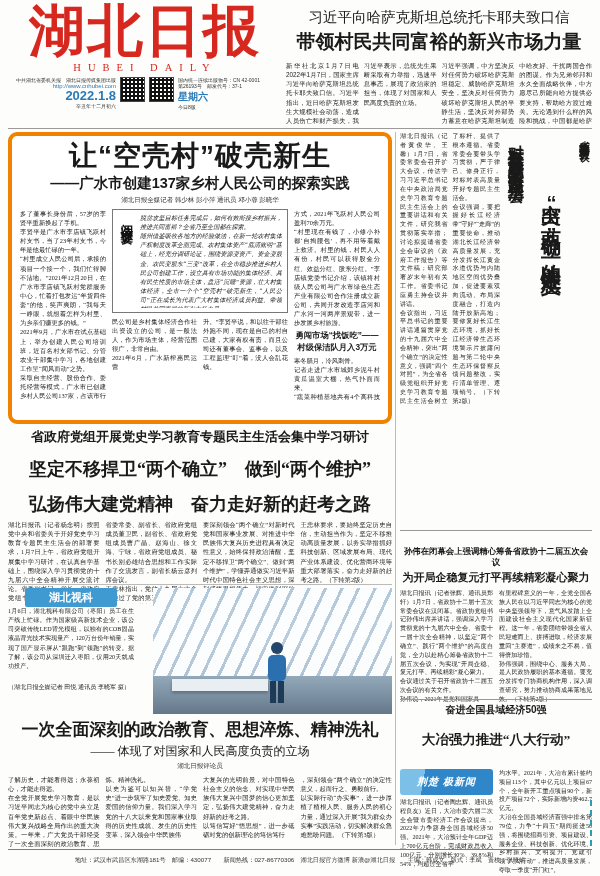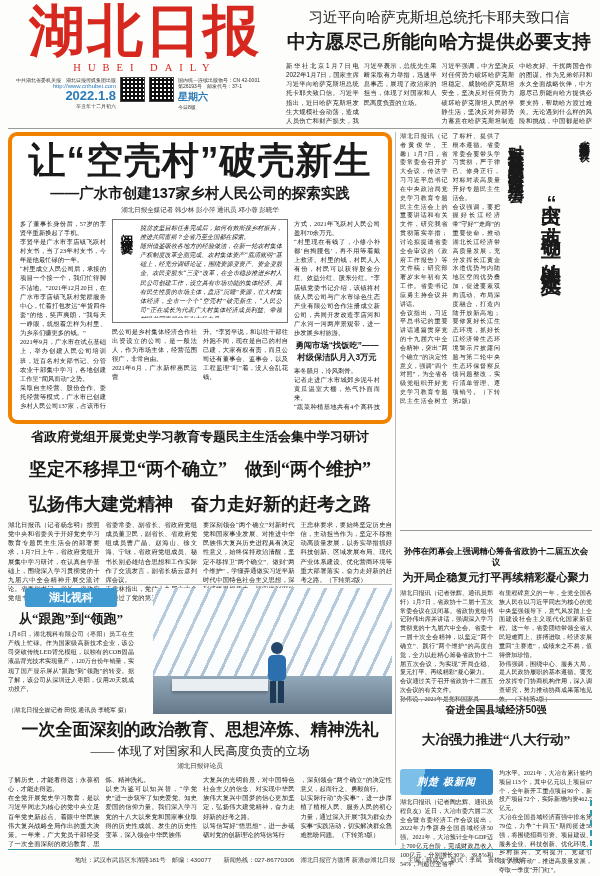--- a/index.html
+++ b/index.html
@@ -33,21 +33,21 @@
   #top-story{left:286px;top:8px;width:306px;height:118px;}
   .ts-kicker{font-size:14.5px;text-align:center;}
   .ts-head{font-size:19px;font-weight:900;text-align:center;margin-top:2px;}
   .ts-cols{display:flex;gap:5px;margin-top:6px;height:64px;overflow:hidden;}
   .ts-col{flex:1;}
   #header-rule{top:128px;left:8px;width:584px;border-top:1px solid #9a9a9a;}
 
   
   #lead{left:8px;top:132px;width:384px;height:292px;border:4px solid #f08200;border-radius:9px;
         box-sizing:border-box;padding:5px 8px;background:#fff;}
-  .lead-head{text-align:center;font-weight:900;font-size:37px;letter-spacing:1px;line-height:1.1;}
+  .lead-head{text-align:center;font-weight:900;font-size:28px;letter-spacing:1px;line-height:1.1;}
   .lead-sub{text-align:center;font-size:14.5px;font-weight:600;margin-top:2px;}
   .lead-byline{text-align:center;font-size:6.5px;color:#333;margin:3px 0 4px;}
   .lead-body{display:flex;gap:6px;height:192px;overflow:hidden;}
   .lcol{width:88px;overflow:hidden;}
   .lmid{width:180px;display:flex;flex-direction:column;}
   .digest{border:1px solid #777;padding:4px 5px;display:flex;gap:5px;height:104px;box-sizing:border-box;}
   .digest-label{writing-mode:vertical-rl;text-orientation:upright;font-weight:bold;font-size:12.5px;
                 letter-spacing:3px;color:#111;}
   .digest-text{flex:1;font-size:6.1px;font-style:italic;line-height:1.5;overflow:hidden;}
   .mid-cols{display:flex;gap:6px;flex:1;margin-top:4px;overflow:hidden;}
@@ -137,21 +137,21 @@
       <div class="issue">国内统一连续出版物号：CN 42-0001</div>
       <div class="issue">第26193号　邮发代号：37-1</div>
       <div class="weekday">星期六</div>
       <div class="pages">今日8版</div>
     </div>
   </div>
 </div>
 
 <div id="top-story" class="abs sans">
   <div class="ts-kicker">习近平向哈萨克斯坦总统托卡耶夫致口信</div>
-  <div class="ts-head">中方愿尽己所能向哈方提供必要支持</div>
+  <div class="ts-head">带领村民共同富裕的新兴市场力量</div>
   <div class="ts-cols">
     <div class="ts-col tiny just pre">新华社北京1月7日电　2022年1月7日，国家主席习近平向哈萨克斯坦总统托卡耶夫致口信。习近平指出，近日哈萨克斯坦发生大规模社会动荡，造成人员伤亡和财产损失，我对此深感痛心。</div>
     <div class="ts-col tiny just pre">习近平表示，总统先生果断采取有力举措，迅速平息事态，展现了政治家的担当，体现了对国家和人民高度负责的立场。</div>
     <div class="ts-col tiny just pre">习近平强调，中方坚决反对任何势力破坏哈萨克斯坦稳定、威胁哈萨克斯坦安全，坚决反对任何势力破坏哈萨克斯坦人民的平静生活，坚决反对外部势力蓄意在哈萨克斯坦制造动荡、策动“颜色革命”，坚决反对任何破坏</div>
     <div class="ts-col tiny just pre">中哈友好、干扰两国合作的图谋。作为兄弟邻邦和永久全面战略伙伴，中方愿尽己所能向哈方提供必要支持，帮助哈方渡过难关。无论遇到什么样的风险和挑战，中国都是哈萨克斯坦值得信赖的朋友和依靠的伙伴，中国人民将永远同哈萨克斯坦人民站在一起。</div>
   </div>
 </div>
 <div id="header-rule" class="abs"></div>
 
 <div id="lead" class="abs">
@@ -205,21 +205,20 @@
 王忠林指出，党的十九届六中全会通过了党的第三个历史决议，要充分认识其划时代、里程碑意义。</div>
     <div class="gov-col tiny just pre">要深刻领会“两个确立”对新时代党和国家事业发展、对推进中华民族伟大复兴历史进程具有决定性意义，始终保持政治清醒，坚定不移捍卫“两个确立”、做到“两个维护”，学懂弄通做实习近平新时代中国特色社会主义思想，深刻感悟思想伟力，切实做到深信笃行、知行合一。</div>
     <div class="gov-col tiny just pre">王忠林要求，要始终坚定历史自信，主动担当作为，坚定不移推动高质量发展，以务实举措抓好科技创新、区域发展布局、现代产业体系建设、优化营商环境等重大部署落实，奋力走好新的赶考之路。（下转第2版）</div>
   </div>
 </div>
 <div id="rule-photo" class="abs"></div>
 
 <div id="photo-row" class="abs">
   <div class="photo-box">
     <div class="photo-label sans">湖北视科</div>
-    <div class="photo-head">从“跟跑”到“领跑”</div>
     <div class="photo-body just pre">1月6日，湖北视科有限公司（枣阳）员工在生产线上忙碌。作为国家级高新技术企业，该公司突破传统LED背光模组，以独有的COB固晶液晶背光技术实现量产，120万台份年销量，实现了国产显示屏从“跟跑”到“领跑”的转变。据了解，该公司从深圳迁入枣阳，仅用20天就成功投产。</div>
     <div class="photo-cap">（湖北日报全媒记者 田悦 通讯员 李晓军 摄）</div>
   </div>
   <div class="photo">
     <div class="stripes"></div>
     <div class="machine"></div>
     <div class="bench"></div>
     <svg class="worker" viewBox="0 0 28 64">
       <circle cx="14" cy="8" r="6" fill="#24466b"></circle>
       <rect x="5" y="15" width="18" height="26" rx="5" fill="#2b6fae"></rect>

